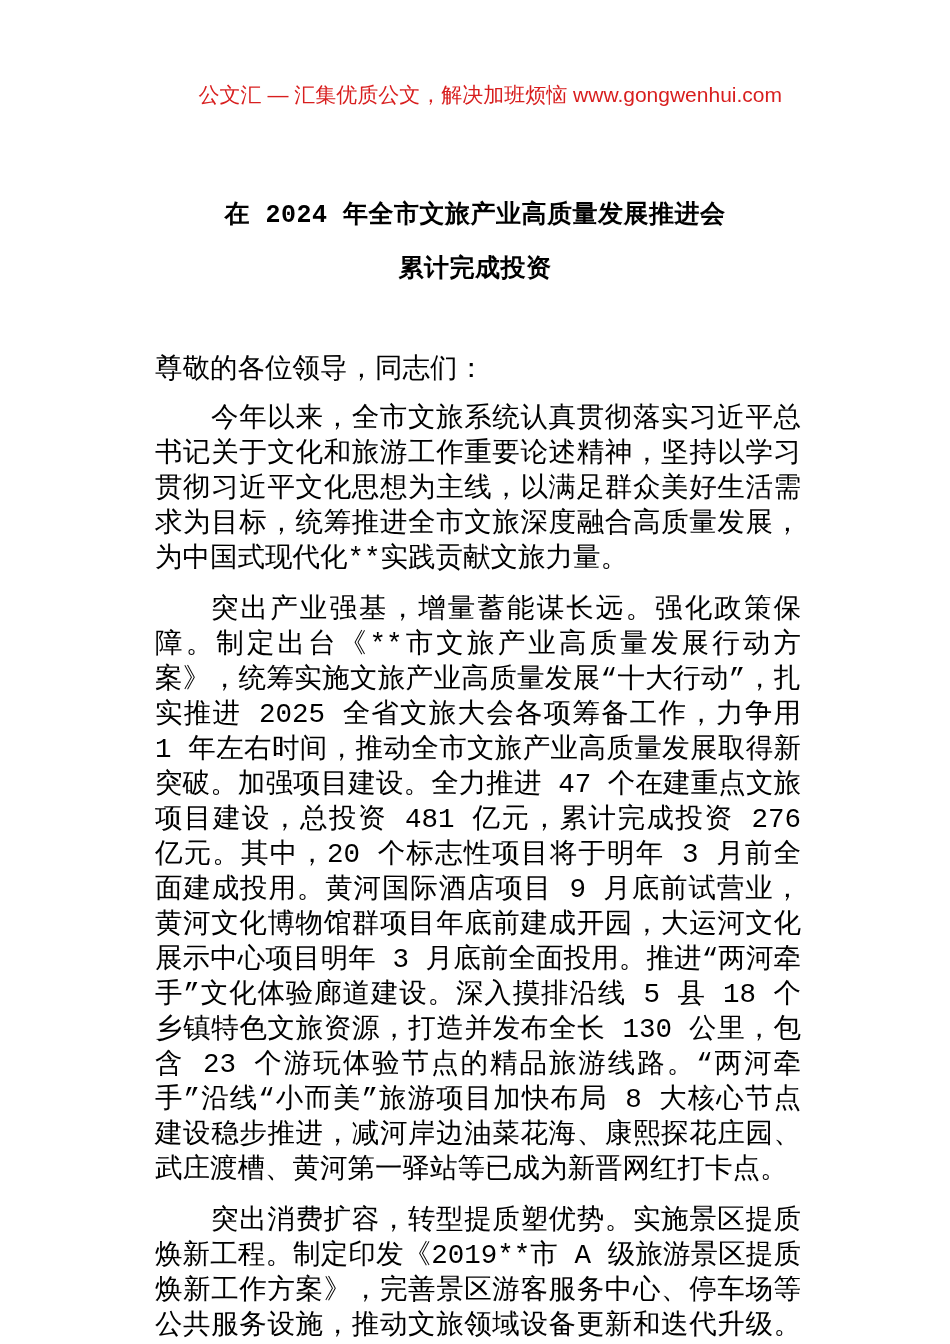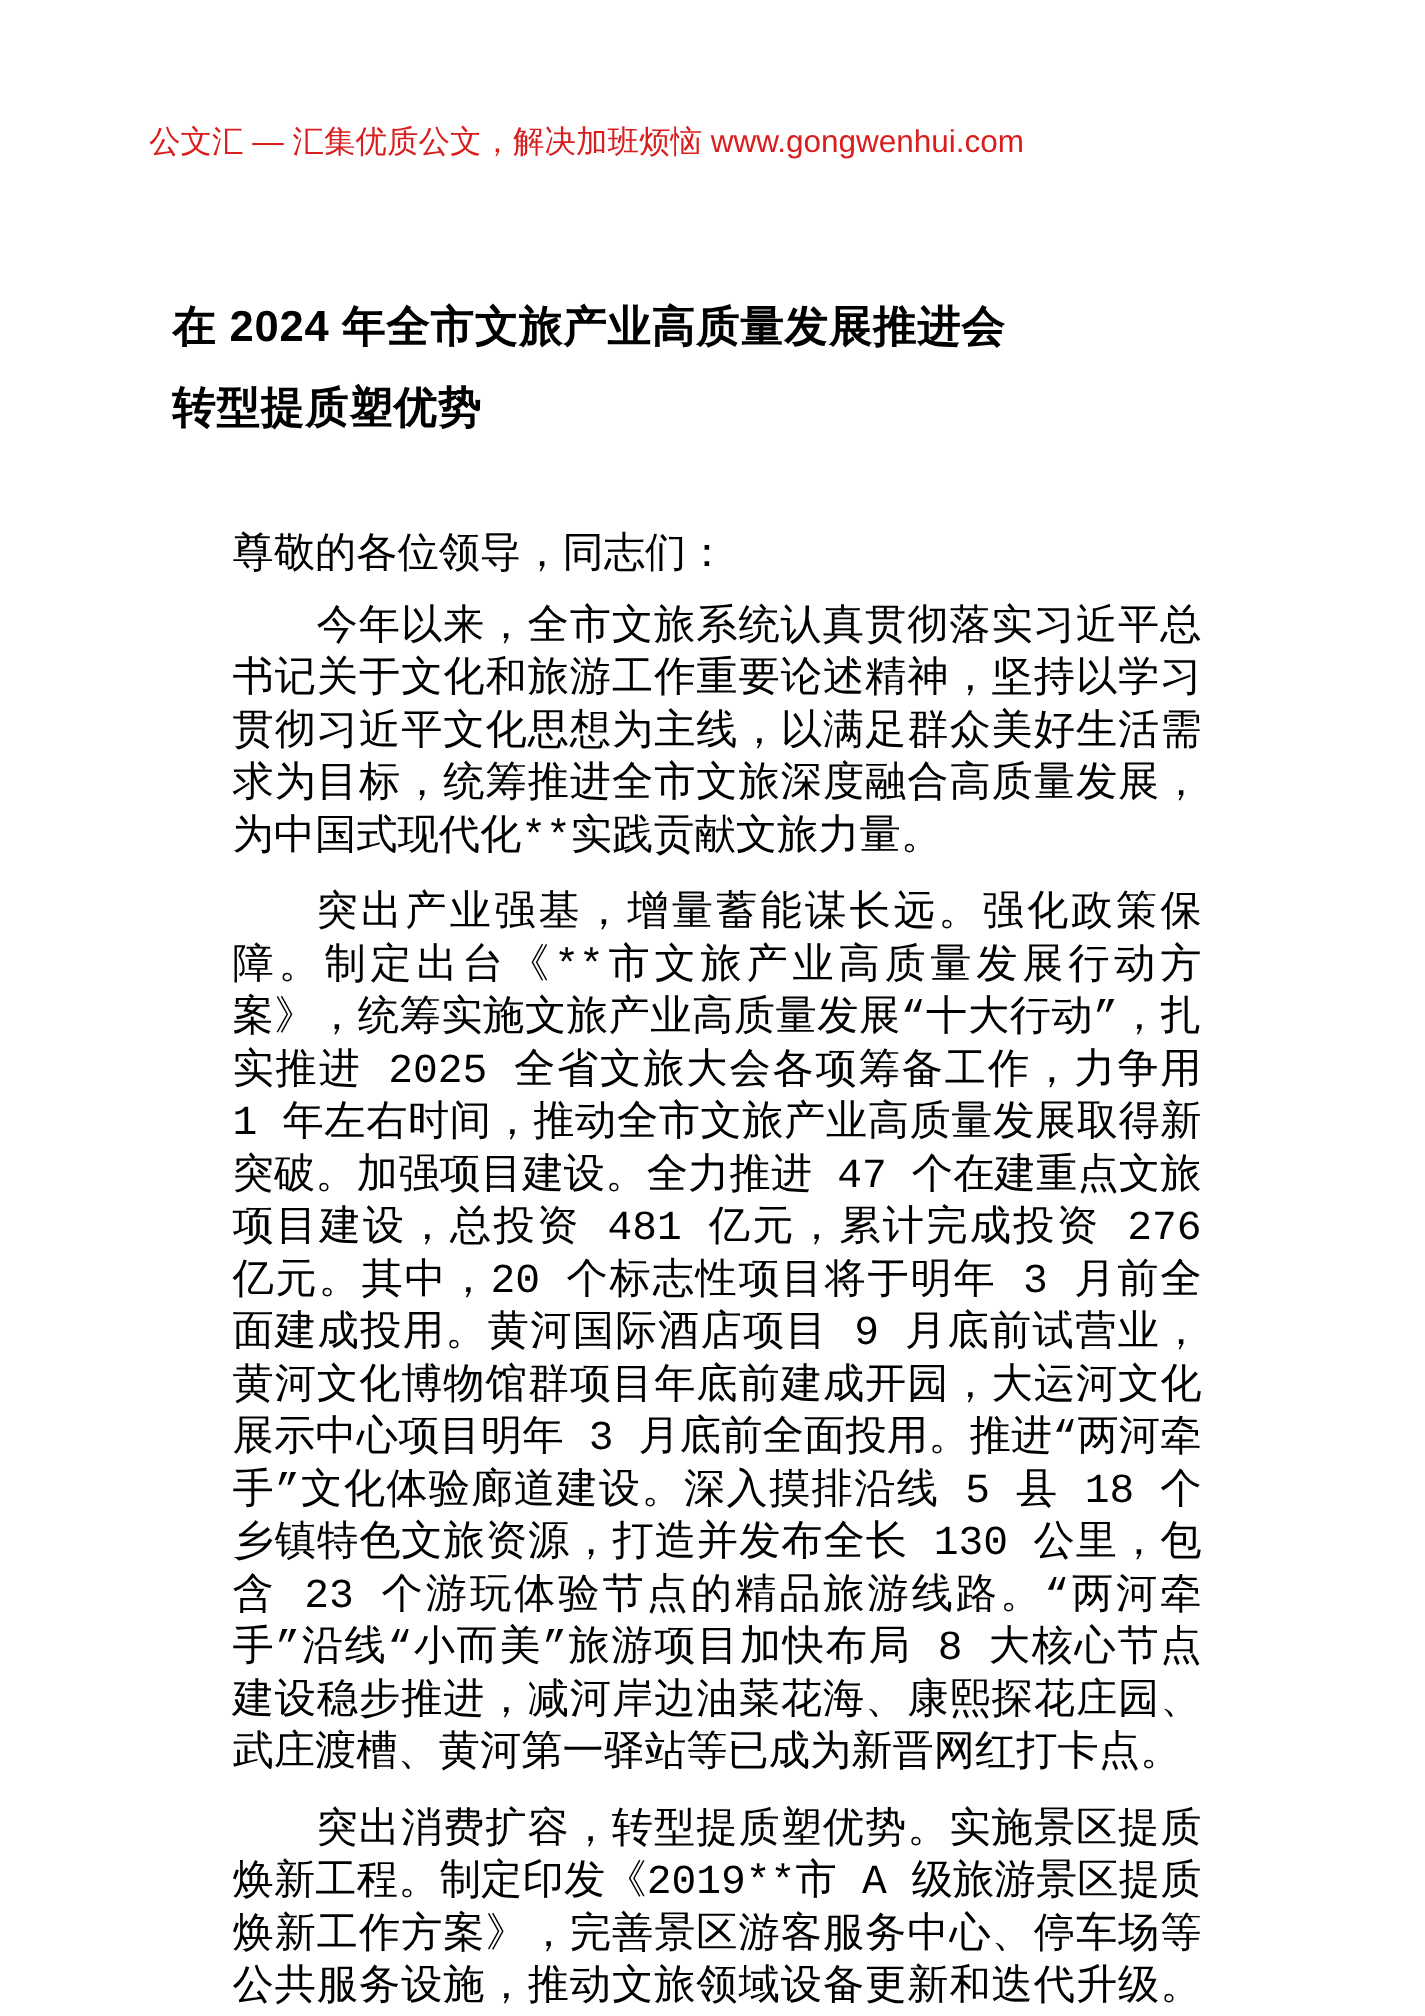--- a/index.html
+++ b/index.html
@@ -22,42 +22,44 @@
     overflow: hidden;
     box-sizing: border-box;
   }
 
   
   .watermark {
     position: absolute;
     top: 80px;
     left: 0;
     width: 782px;
-    text-align: center;
+    text-align: right;
     font-size: 21px;
     line-height: 30px;
     letter-spacing: 0px;
     white-space: nowrap;
     font-weight: 400;
   }
   .watermark .wm-text {
     color: #D81E1E;
   }
 
   
   .doc-title {
     position: absolute;
     top: 172px;
     left: 115px;
     width: 720px;
-    font-size: 29px;
+    text-align: center;
+    font-size: 25px;
     line-height: 54px;
     font-weight: 700;
     letter-spacing: 0.5px;
     color: #000000;
+    font-family: Liberation Mono, monospace;
   }
 
   
   .body-block {
     position: absolute;
     top: 334px;
     left: 139px;
     width: 678px;
   }
   .para {
@@ -82,21 +84,21 @@
 <body>
 
 <div class="page">
 
   <div class="watermark">
     <span class="wm-text">公文汇 — 汇集优质公文，解决加班烦恼 www.gongwenhui.com</span>
   </div>
 
   <h1 class="doc-title">
     <span>在 2024 年全市文旅产业高质量发展推进会</span><br>
-    <span>转型提质塑优势</span>
+    <span>累计完成投资</span>
   </h1>
 
   <div class="body-block">
     <p class="para">尊敬的各位领导，同志们：</p>
     <p class="para indent">今年以来，全市文旅系统认真贯彻落实习近平总书记关于文化和旅游工作重要论述精神，坚持以学习贯彻习近平文化思想为主线，以满足群众美好生活需求为目标，统筹推进全市文旅深度融合高质量发展，为中国式现代化**实践贡献文旅力量。</p>
     <p class="para indent">突出产业强基，增量蓄能谋长远。强化政策保障。制定出台《**市文旅产业高质量发展行动方案》，统筹实施文旅产业高质量发展“十大行动”，扎实推进 2025 全省文旅大会各项筹备工作，力争用 1 年左右时间，推动全市文旅产业高质量发展取得新突破。加强项目建设。全力推进 47 个在建重点文旅项目建设，总投资 481 亿元，累计完成投资 276 亿元。其中，20 个标志性项目将于明年 3 月前全面建成投用。黄河国际酒店项目 9 月底前试营业，黄河文化博物馆群项目年底前建成开园，大运河文化展示中心项目明年 3 月底前全面投用。推进“两河牵手”文化体验廊道建设。深入摸排沿线 5 县 18 个乡镇特色文旅资源，打造并发布全长 130 公里，包含 23 个游玩体验节点的精品旅游线路。“两河牵手”沿线“小而美”旅游项目加快布局 8 大核心节点建设稳步推进，减河岸边油菜花海、康熙探花庄园、武庄渡槽、黄河第一驿站等已成为新晋网红打卡点。</p>
     <p class="para indent">突出消费扩容，转型提质塑优势。实施景区提质焕新工程。制定印发《2019**市 A 级旅游景区提质焕新工作方案》，完善景区游客服务中心、停车场等公共服务设施，推动文旅领域设备更新和迭代升级。齐河黄河国际生态城</p>
   </div>
 
 </div>

